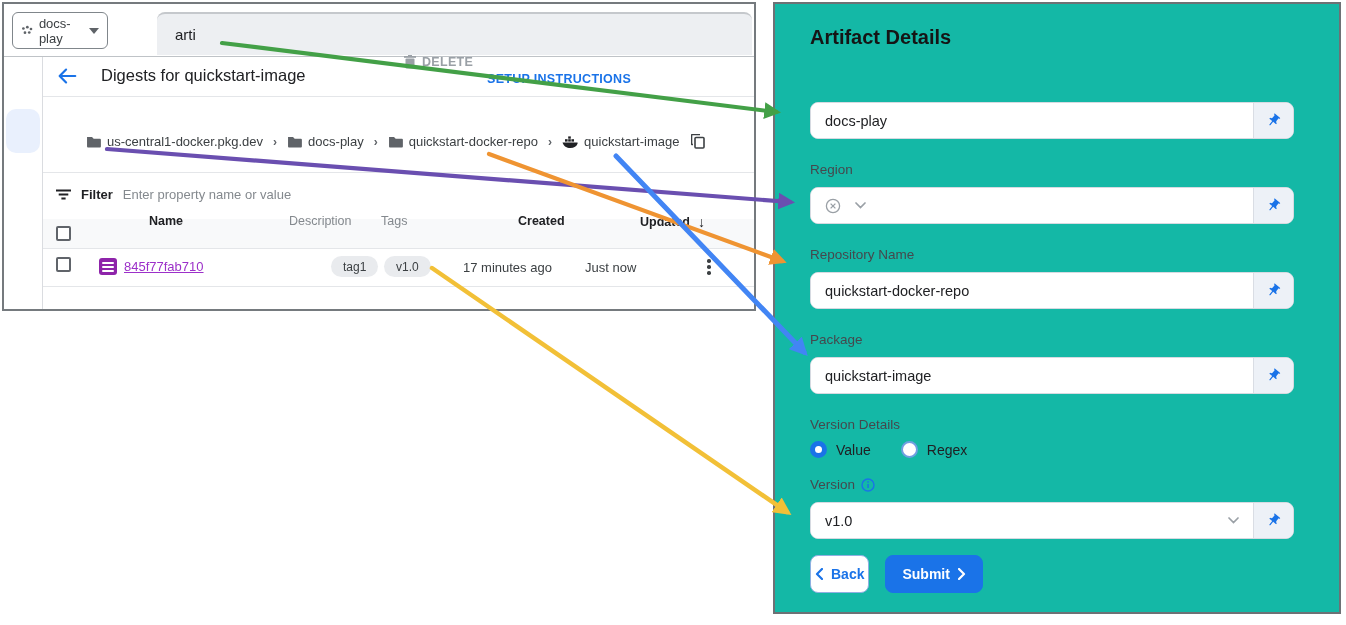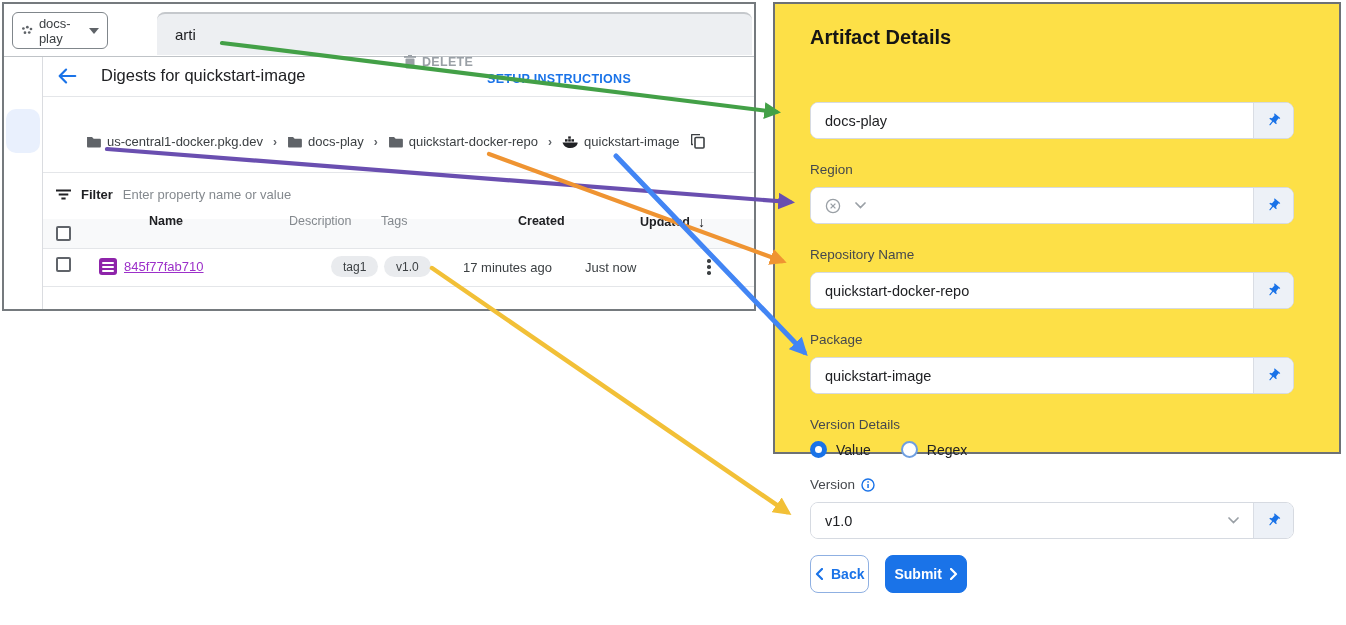--- a/index.html
+++ b/index.html
@@ -49,42 +49,42 @@
     display:flex; flex-direction:column; justify-content:center; gap:2px; padding:0 3px; }
   .digest-icon i { display:block; height:2px; background:#fff; border-radius:1px; }
   .digest-link { position:absolute; left:120px; top:255px; font-size:13px; color:#9c30c9; text-decoration:underline; cursor:pointer; }
   .tag-pill { position:absolute; top:252px; height:21px; padding:0 12px; background:#e9ebee; border-radius:11px;
     font-size:12px; color:#3c4043; display:flex; align-items:center; }
   .cell-text { position:absolute; top:256px; font-size:13px; color:#3c4043; }
   .dots-menu { position:absolute; left:698px; top:252px; width:14px; height:22px; display:flex; flex-direction:column; align-items:center; justify-content:center; gap:2.5px; cursor:pointer; }
   .dots-menu b { width:3.5px; height:3.5px; border-radius:50%; background:#3c4043; }
 
   
-  #panel { position:absolute; left:773px; top:2px; width:568px; height:452px;
-    background:#fde047; border:2px solid #6d7175; }
+  #panel { position:absolute; left:773px; top:2px; width:568px; height:612px;
+    background:#14b8a6; border:2px solid #6d7175; }
   .panel-title { position:absolute; left:35px; top:22px; font-size:20px; font-weight:700; color:#151515; }
   .field-label { position:absolute; left:35px; font-size:13.5px; font-weight:500; color:#45484d; display:flex; align-items:center; gap:6px; }
   .field-group { position:absolute; left:35px; width:484px; height:37px; display:flex;
     border:1px solid #d6dae1; border-radius:8px; background:#fff; overflow:hidden; }
   .fg-input { flex:1; display:flex; align-items:center; padding:0 14px; font-size:14.5px; color:#202124; background:#fff; gap:14px; }
   .fg-input .val { flex:1; }
   .fg-trail { display:flex; align-items:center; gap:14px; }
   .fg-addon { width:40px; border-left:1px solid #d9dde4; background:#edf1f7; display:flex; align-items:center; justify-content:center; cursor:pointer; }
   .pin-svg { transform:rotate(40deg); }
 
   .radio-row { position:absolute; left:35px; top:437px; display:flex; align-items:flex-end; gap:30px; }
   .radio-item { display:flex; align-items:center; gap:9px; font-size:14px; color:#202124; cursor:pointer; }
   .radio-dot { width:17px; height:17px; border-radius:50%; background:#fff; }
   .radio-dot.on { border:5.5px solid #1a73e8; }
   .radio-dot.off { border:2px solid #6f9fe0; }
 
   .btn-row { position:absolute; left:35px; top:551px; display:flex; gap:16px; }
   .btn { height:38px; border-radius:8px; display:flex; align-items:center; gap:8px; font-size:14px; font-weight:700; cursor:pointer; }
   .btn-back { padding:0 4px; background:#fff; border:1.5px solid #8fb0e2; color:#1a73e8; }
-  .btn-submit { padding:0 8px; background:#1a73e8; border:1.5px solid #1a73e8; color:#fff;text-align:center; }
+  .btn-submit { padding:0 16px; background:#1a73e8; border:1.5px solid #1a73e8; color:#fff;text-align:center; }
 
   #arrows { position:absolute; left:0; top:0; width:1346px; height:625px; pointer-events:none; z-index:40; }
 </style>
 </head>
 <body>
 
 <div id="canvas">
 
   <div id="left-shot">
 

